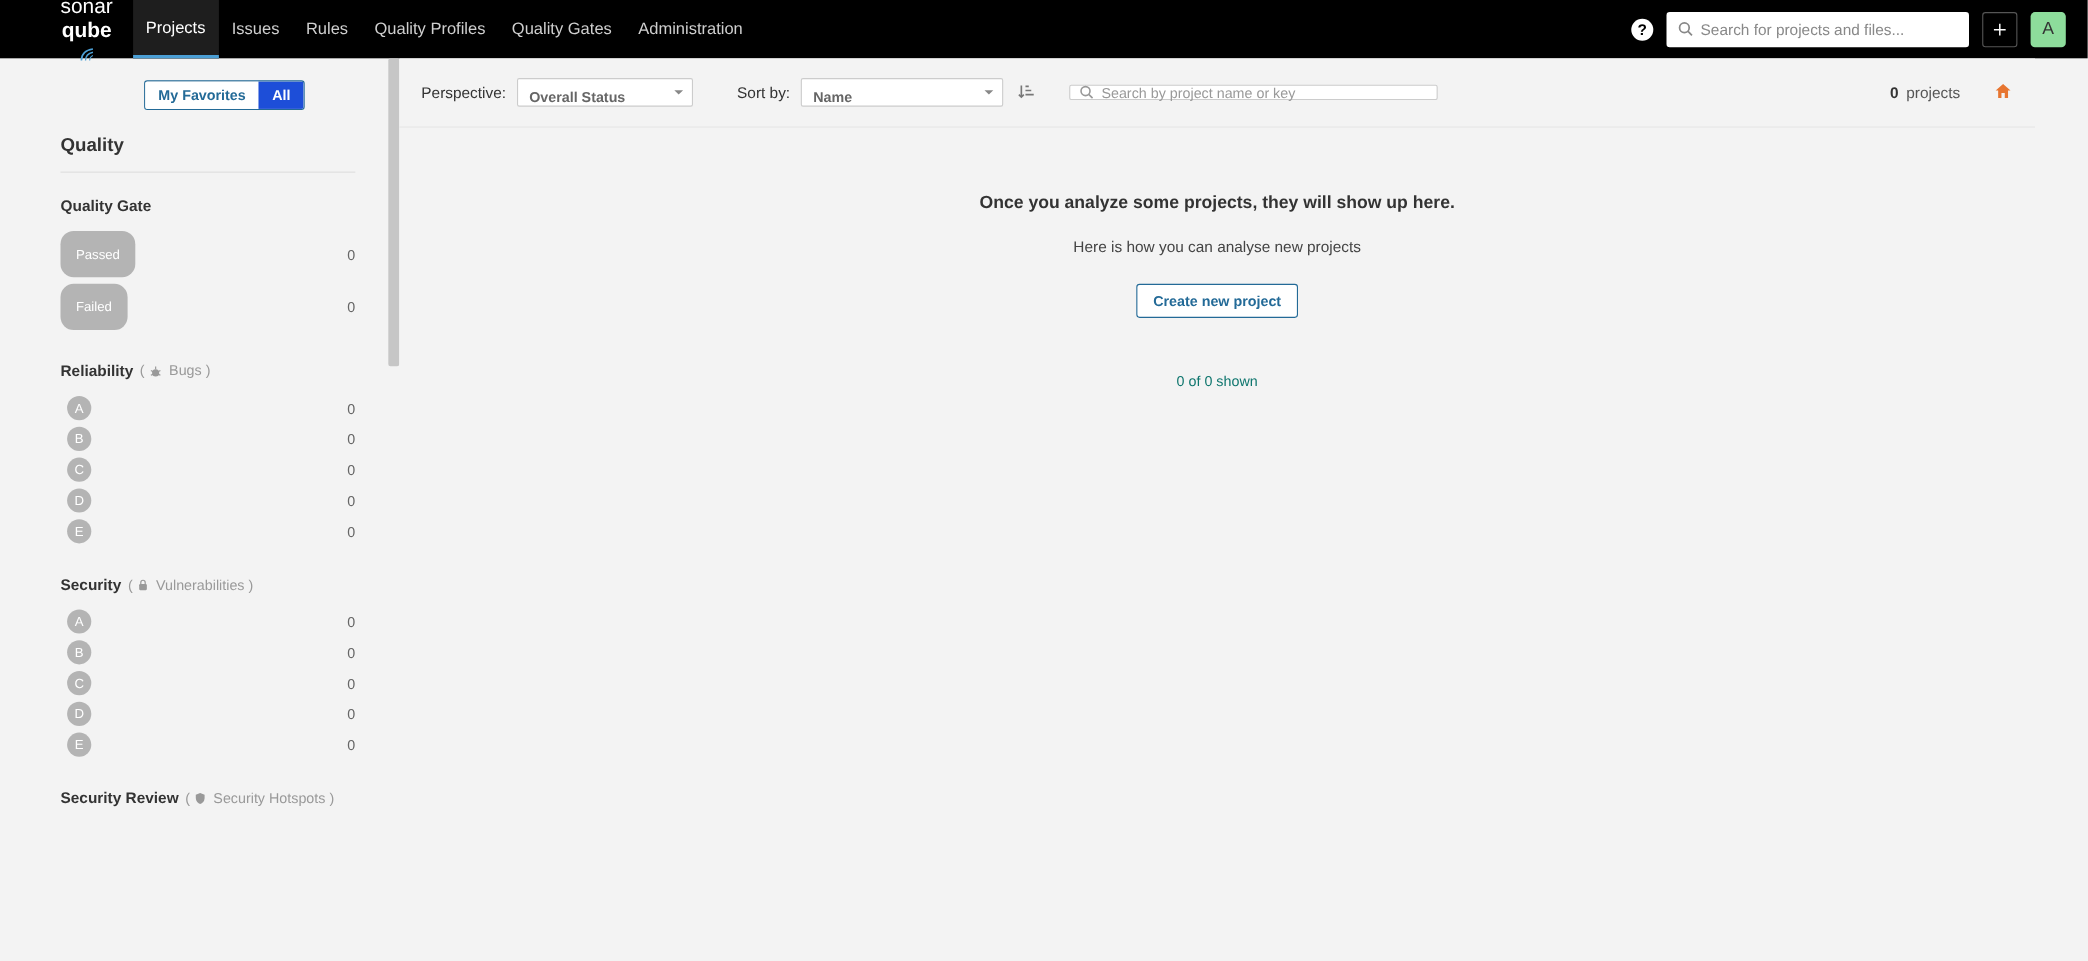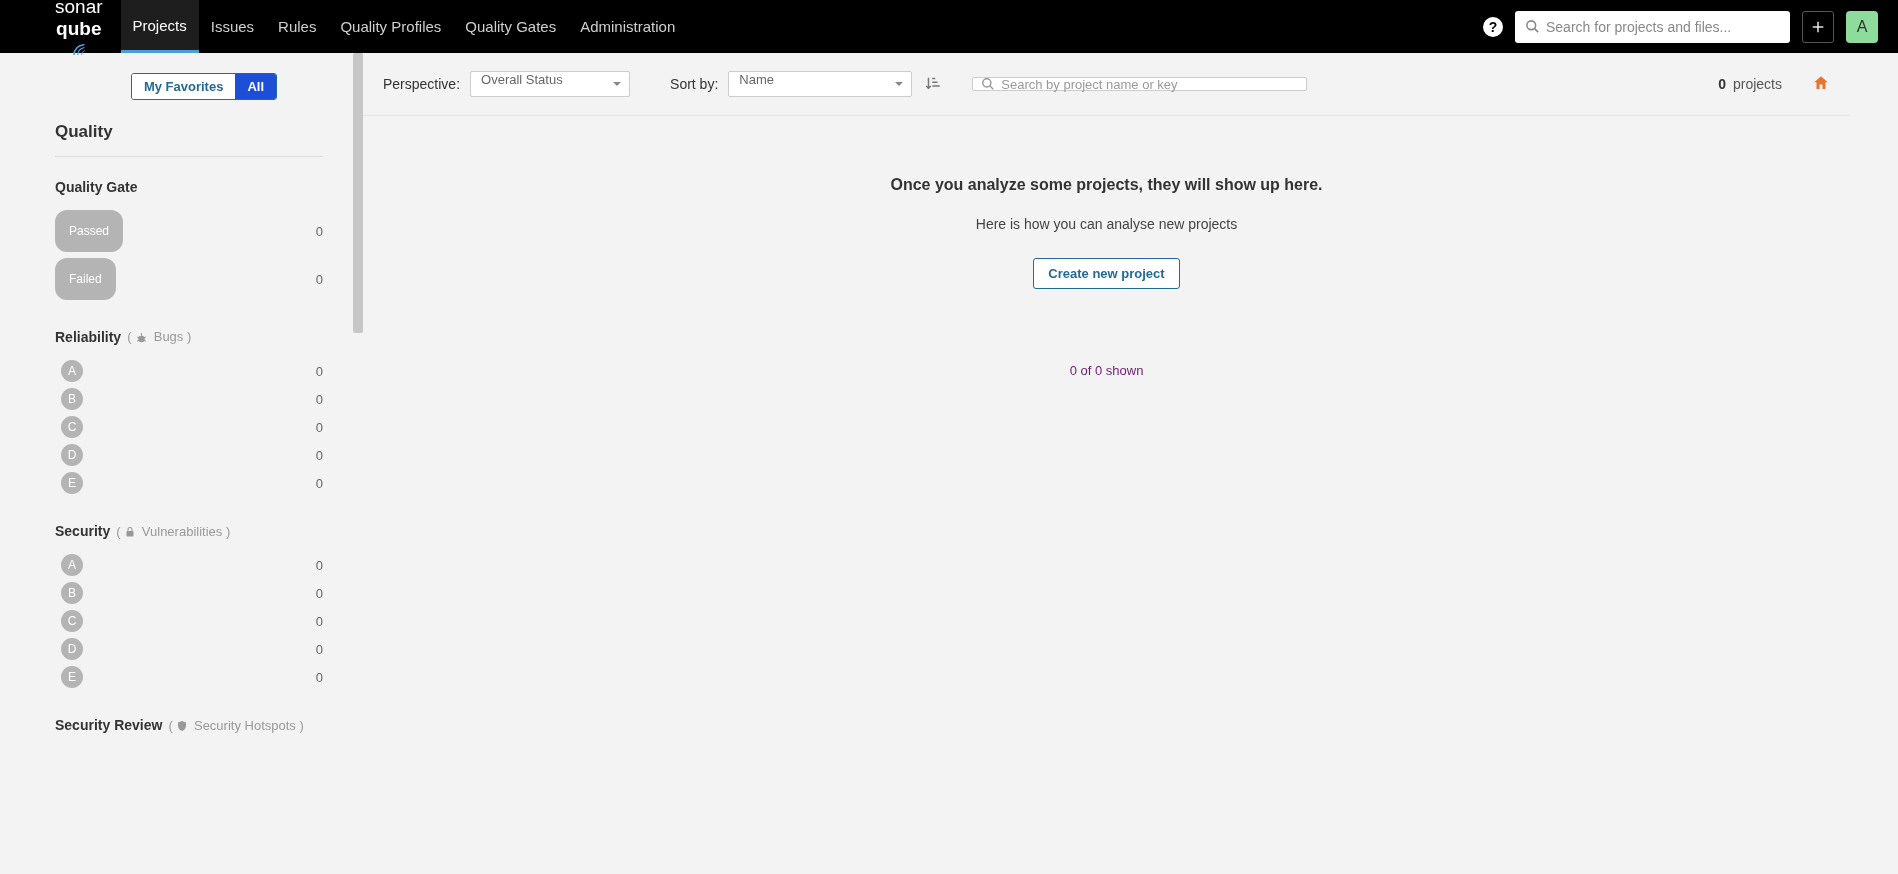--- a/index.html
+++ b/index.html
@@ -41,36 +41,36 @@
   .facet-sub { font-weight:normal; color:#999; font-size:13px; }
   .facet-sub svg { vertical-align:middle; margin-right:2px; }
   .facet-row { display:flex; align-items:center; justify-content:space-between; padding:3px 0; cursor:pointer; }
   .pill { background:#b4b4b4; color:#fff; padding:14px 14px; border-radius:12px; font-size:12px; }
   .rating { width:22px; height:22px; border-radius:50%; background:#b4b4b4; color:#fff; display:flex; align-items:center; justify-content:center; font-size:12px; font-weight:500; margin-left:6px; }
   .facet-count { color:#666; font-size:13px; }
   
   
   .toolbar { display:flex; align-items:center; padding:18px 20px; gap:10px; border-bottom:1px solid #e6e6e6; background:#f3f3f3; }
   .toolbar-label { font-size:14px; color:#333; }
-  .select { background:#fff; border:1px solid #ccc; border-radius:2px; height:26px; padding:0 26px 0 10px; font-size:13px; color:#666; position:relative; display:flex; align-items:flex-start; cursor:pointer; }
+  .select { background:#fff; border:1px solid #ccc; border-radius:2px; height:26px; padding:0 26px 0 10px; font-size:13px; color:#666; position:relative; display:flex; align-items:flex-end; cursor:pointer;font-weight:bold; }
   .select::after { content:""; position:absolute; right:8px; top:50%; margin-top:-2px; border:4px solid transparent; border-top-color:#888; }
   .sort-icon { color:#777; cursor:pointer; margin-left:2px; }
   .proj-search { background:#fff; border:1px solid #ccc; border-radius:2px; height:14px; width:335px; display:flex; align-items:center; padding:0 8px; margin-left:20px; }
   .proj-search input { border:none; outline:none; width:100%; font-size:13px; background:transparent; }
   .proj-search input::placeholder { color:#999; }
   .proj-count { margin-left:auto; font-size:14px; color:#555; }
   .proj-count b { color:#333; }
   .home-icon { color:#e77530; margin-left:20px; cursor:pointer; }
   
   
   .empty { text-align:center; padding:60px 20px 20px; }
   .empty h3 { font-size:16px; font-weight:bold; color:#333; margin-bottom:22px; }
   .empty p { font-size:14px; color:#444; margin-bottom:26px; }
   .create-btn { display:inline-block; border:1px solid #236a97; color:#236a97; background:#fff; padding:7px 14px; border-radius:3px; font-size:13px; font-weight:600; cursor:pointer; }
-  .shown { color:#701a75; font-size:13px; margin-top:74px; }
+  .shown { color:#0f766e; font-size:13px; margin-top:50px; }
   
   .sicon { display:inline-flex; vertical-align:middle; }
 </style>
 </head>
 <body>
 
 <div class="header">
   <div class="logo">
     <span class="q1">sonar</span>
       <span class="q2">qube</span>

